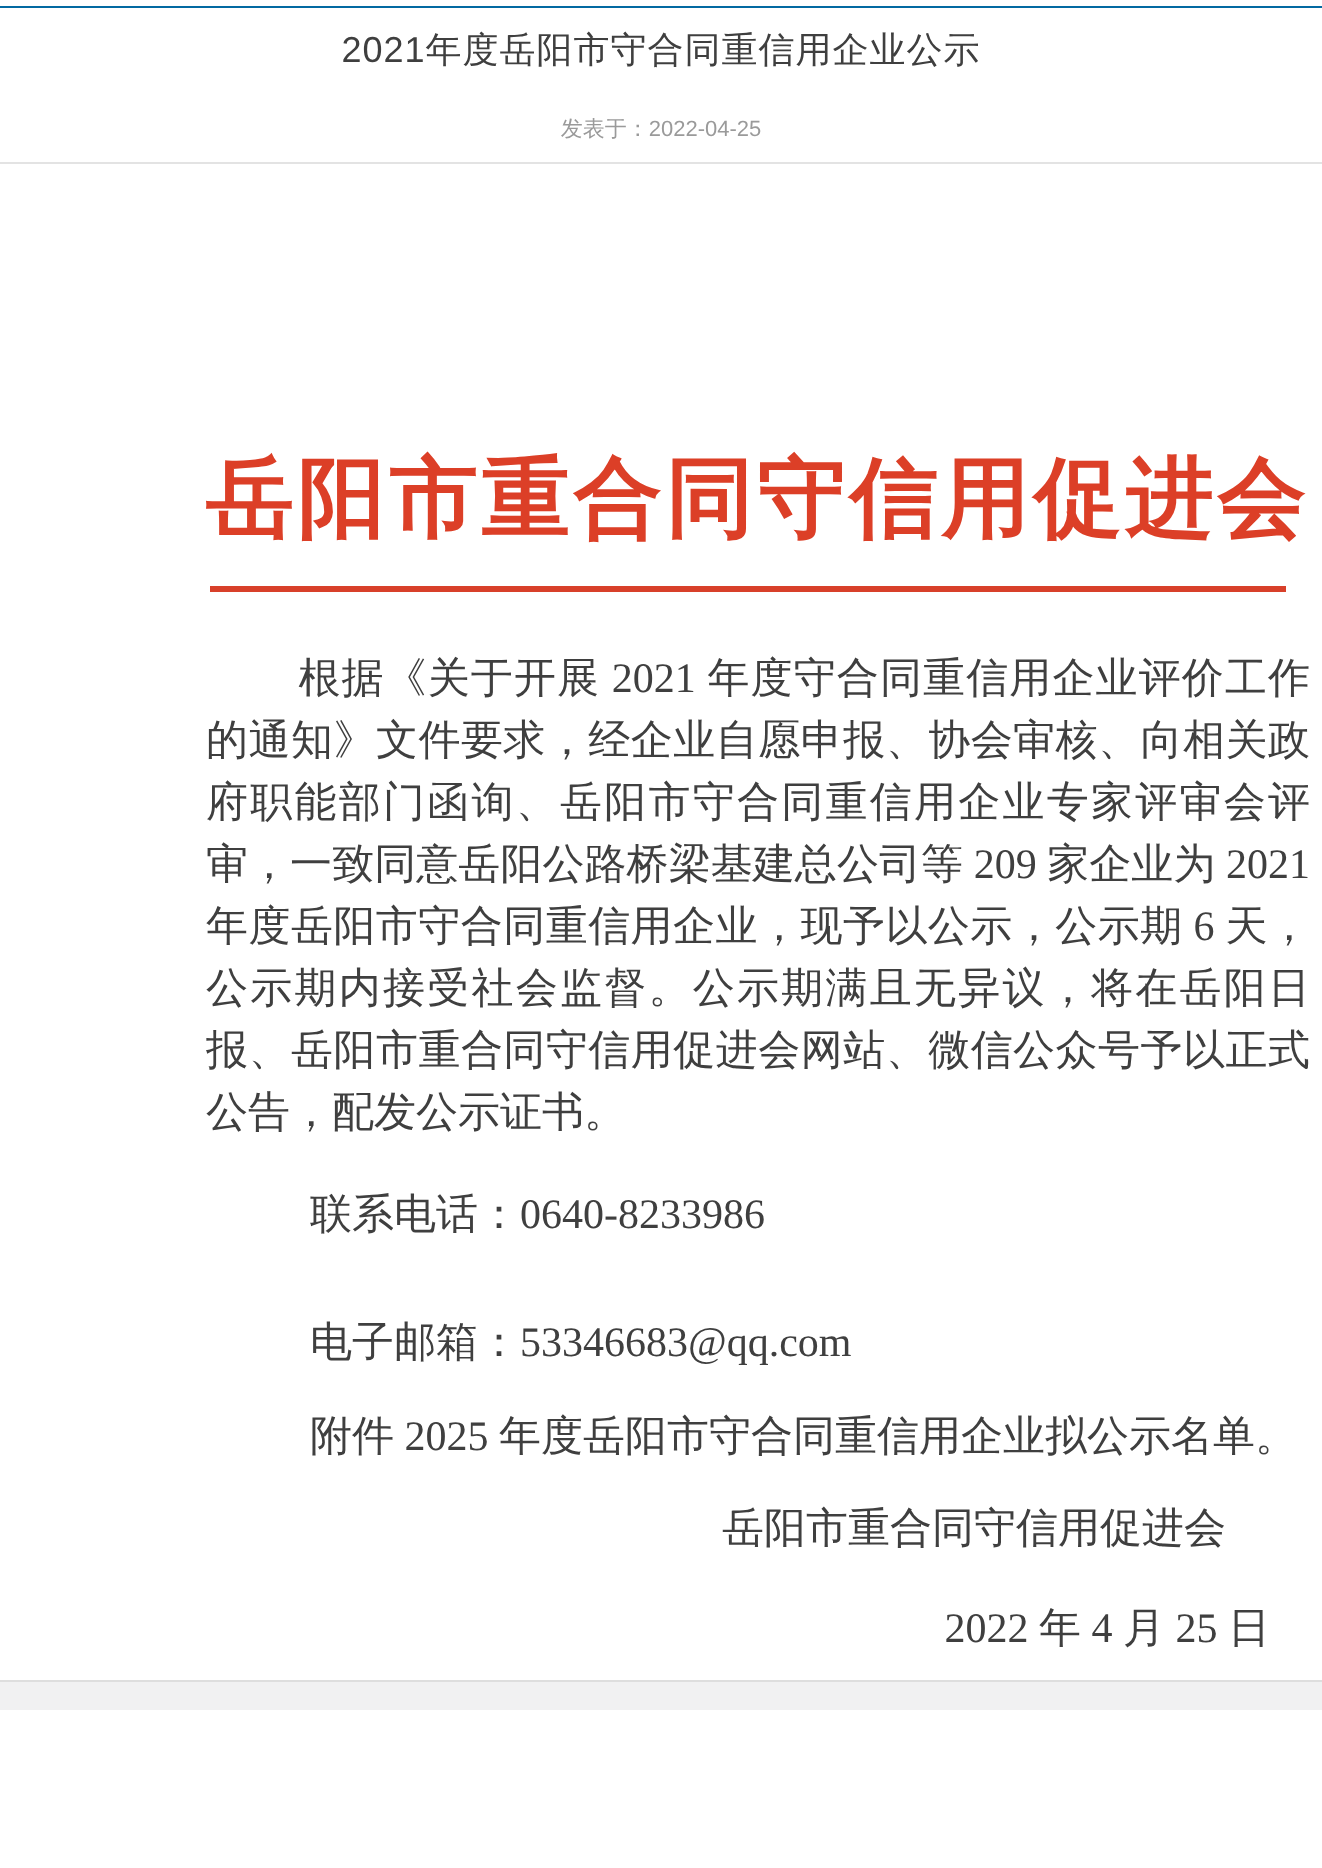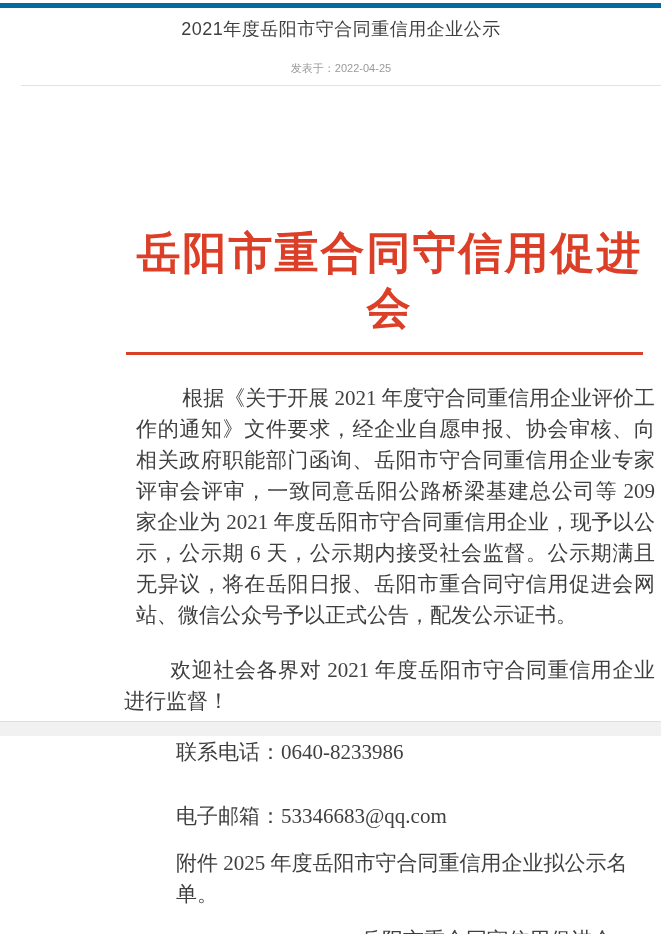--- a/index.html
+++ b/index.html
@@ -3,26 +3,25 @@
 <meta charset="utf-8">
 <style>
   * { margin: 0; padding: 0; box-sizing: border-box; }
   html, body { background: #ffffff; }
   body {
     width: 661px; height: 934px;
     font-family: "Liberation Sans", sans-serif;
     position: relative; overflow: hidden;
   }
   .page {
-    width: 661px; height: 733px;
+    width: 661px; height: 852px;
     margin-top: 3px;
-    border-top: 5px solid #0369a1;
+    border-top: 1px solid #0369a1;
     position: relative;
     background: #ffffff;
-    padding-left: 21px;
   }
   
   .post-header {
     text-align: center;
     border-bottom: 1px solid #e3e3e3;
     padding: 9px 0 9px 0;
   }
   .post-title {
     font-size: 18px; font-weight: 400; color: #3f3f3f;
     line-height: 25px; letter-spacing: .5px;
@@ -55,21 +54,21 @@
     margin-top: 24px;
     text-align: center;
     font-size: 24px; font-weight: 700; color: #2e2e2e;
     line-height: 32px;
   }
   .para {
     font-size: 21px; line-height: 31px;
     text-align: justify;
     text-indent: 2.2em;
   }
-  .para-1 { margin-top: 28px; margin-left: 12px; }
+  .para-1 { margin-top: 28px; }
   .para-2 { margin-top: 24px; }
   .line-block {
     font-size: 21px; line-height: 31px;
     margin-left: 52px;
   }
   .contact-phone { margin-top: 20px; }
   .contact-email { margin-top: 33px; }
   .attachment    { margin-top: 16px; }
   .signature {
     margin-top: 15px;
@@ -102,21 +101,20 @@
 
   <main class="scan">
 
     <div class="letterhead">岳阳市重合同守信用促进会</div>
 
     <div class="red-rule"></div>
 
 
     <p class="para para-1">根据《关于开展 2021 年度守合同重信用企业评价工作的通知》文件要求，经企业自愿申报、协会审核、向相关政府职能部门函询、岳阳市守合同重信用企业专家评审会评审，一致同意岳阳公路桥梁基建总公司等 209 家企业为 2021 年度岳阳市守合同重信用企业，现予以公示，公示期 6 天，公示期内接受社会监督。公示期满且无异议，将在岳阳日报、岳阳市重合同守信用促进会网站、微信公众号予以正式公告，配发公示证书。</p>
 
-    <p class="para para-2">欢迎社会各界对 2021 年度岳阳市守合同重信用企业进行监督！</p>
 
     <p class="line-block contact-phone">联系电话：0640-8233986</p>
 
     <p class="line-block contact-email">电子邮箱：53346683@qq.com</p>
 
     <p class="line-block attachment">附件 2025 年度岳阳市守合同重信用企业拟公示名单。</p>
 
     <p class="signature">岳阳市重合同守信用促进会</p>
 
     <p class="doc-date">2022 年 4 月 25 日</p>

